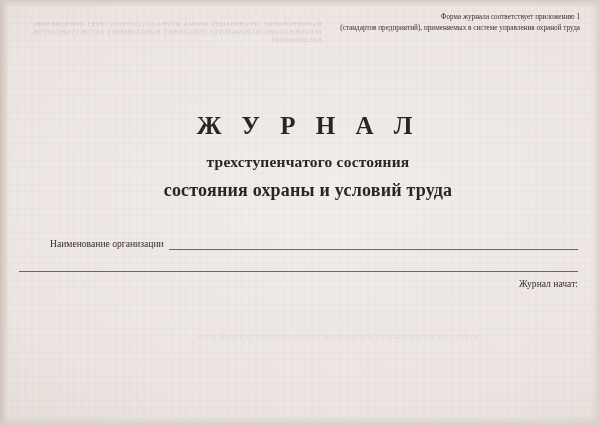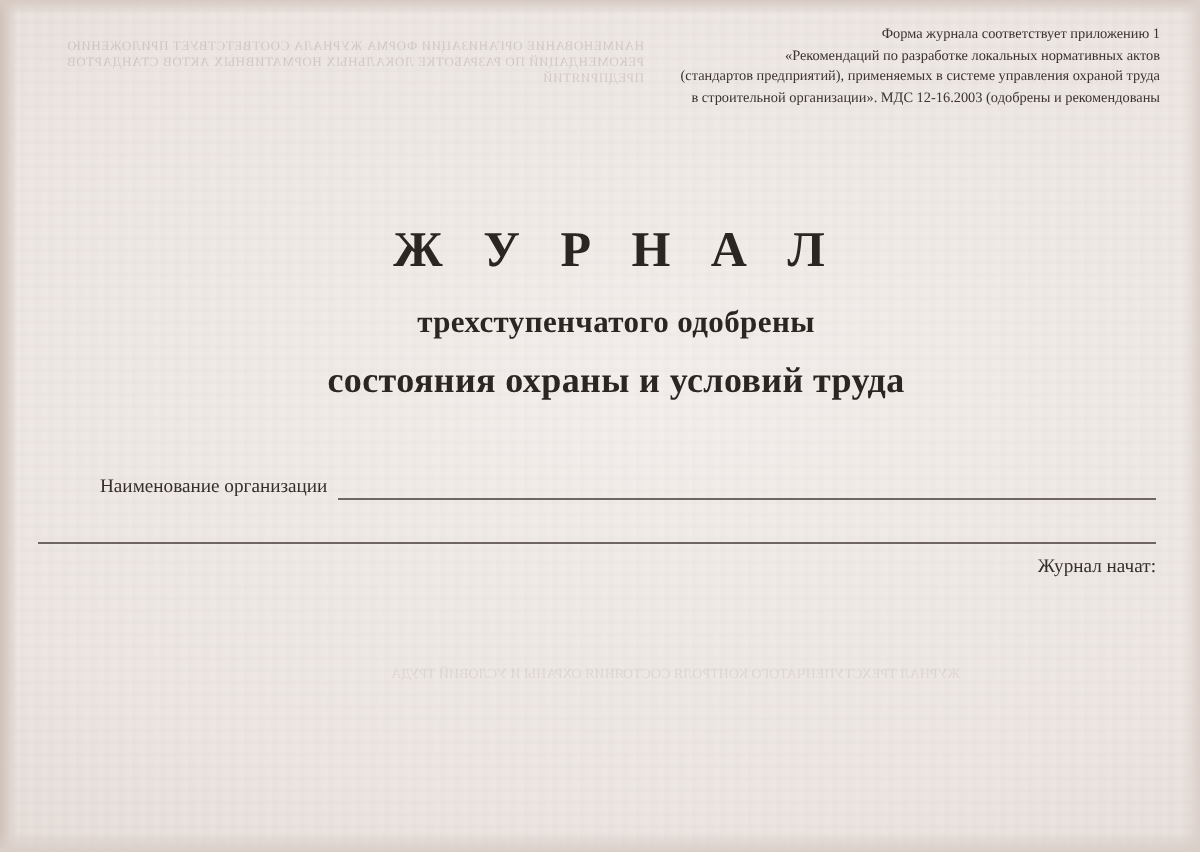--- a/index.html
+++ b/index.html
@@ -163,28 +163,26 @@
   <div class="left-edge"></div>
   <div class="top-edge"></div>
   <div class="right-edge"></div>
   <div class="bottom-edge"></div>
 
   <div class="ghost">НАИМЕНОВАНИЕ ОРГАНИЗАЦИИ ФОРМА ЖУРНАЛА СООТВЕТСТВУЕТ ПРИЛОЖЕНИЮ РЕКОМЕНДАЦИЙ ПО РАЗРАБОТКЕ ЛОКАЛЬНЫХ НОРМАТИВНЫХ АКТОВ СТАНДАРТОВ ПРЕДПРИЯТИЙ</div>
   <div class="ghost2">ЖУРНАЛ ТРЕХСТУПЕНЧАТОГО КОНТРОЛЯ СОСТОЯНИЯ ОХРАНЫ И УСЛОВИЙ ТРУДА</div>
 
   <div class="ref-block">
     <div>Форма журнала соответствует приложению 1</div>
-    <div>«Рекомендаций по разработке локальных нормативных актов</div>
     <div>(стандартов предприятий), применяемых в системе управления охраной труда</div>
-    <div>в строительной организации». МДС 12-16.2003 (одобрены и рекомендованы</div>
   </div>
 
   <div class="title-wrap">
     <div class="title-main">Ж У Р Н А Л</div>
-    <div class="title-sub1">трехступенчатого одобрены</div>
+    <div class="title-sub1">трехступенчатого состояния</div>
     <div class="title-sub2">состояния охраны и условий труда</div>
   </div>
 
   <div class="fields">
     <div class="field-row">
       <span class="field-label">Наименование организации</span>
       <span class="field-line"></span>
     </div>
     <div class="field-row">
       <span class="field-line"></span>

